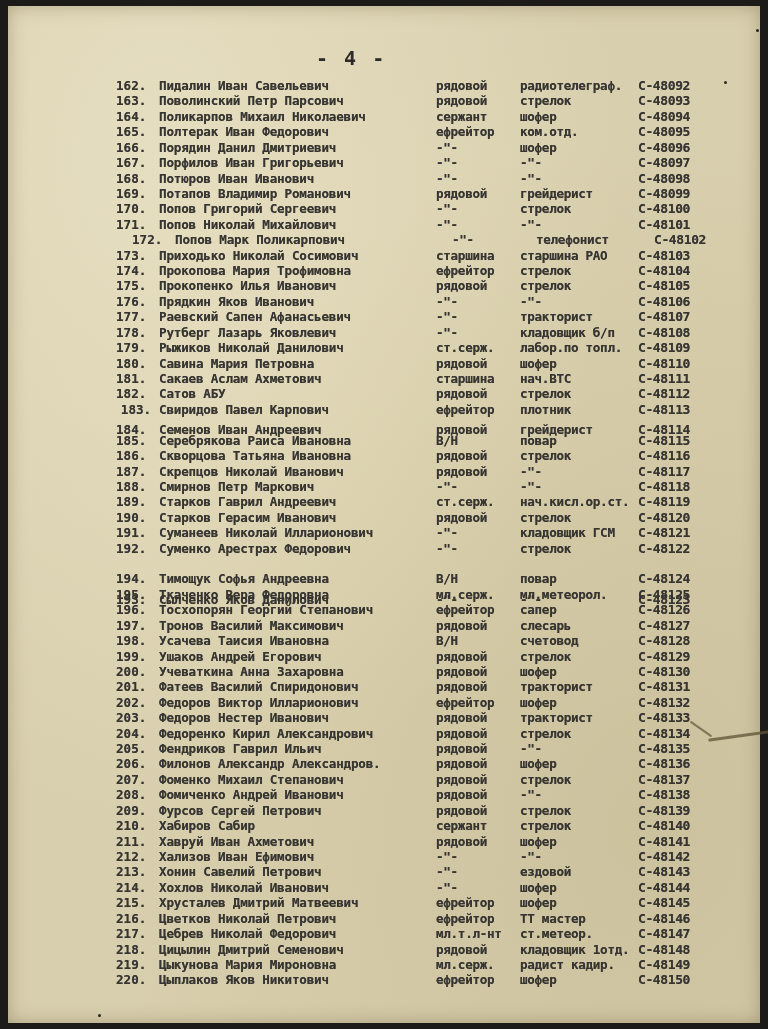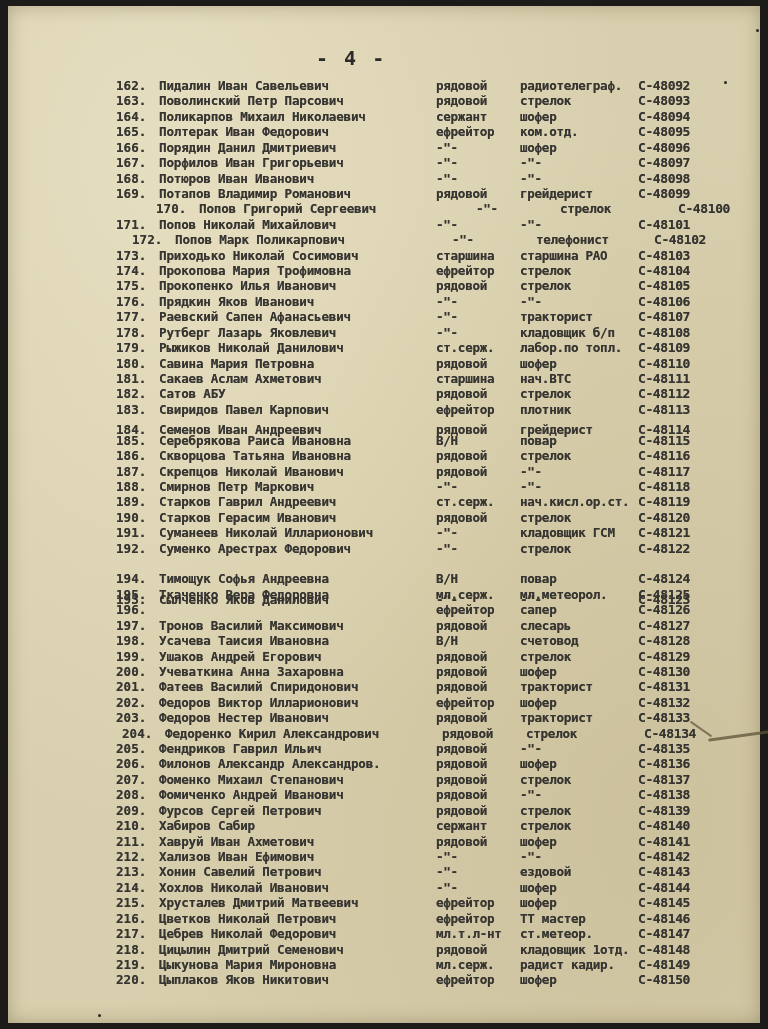--- a/index.html
+++ b/index.html
@@ -99,21 +99,21 @@
         <span class="role">-"-</span>
         <span class="code">С-48098</span>
       </div>
       <div class="row" style="top: 107.94px;">
         <span class="num">169.</span>
         <span class="name">Потапов Владимир Романович</span>
         <span class="rank">рядовой</span>
         <span class="role">грейдерист</span>
         <span class="code">С-48099</span>
       </div>
-      <div class="row" style="top: 123.36px; margin-left: 40px;">
+      <div class="row" style="top: 123.36px;">
         <span class="num">170.</span>
         <span class="name">Попов Григорий Сергеевич</span>
         <span class="rank">-"-</span>
         <span class="role">стрелок</span>
         <span class="code">С-48100</span>
       </div>
       <div class="row" style="top: 138.78px;">
         <span class="num">171.</span>
         <span class="name">Попов Николай Михайлович</span>
         <span class="rank">-"-</span>
@@ -190,21 +190,21 @@
         <span class="role">нач.ВТС</span>
         <span class="code">С-48111</span>
       </div>
       <div class="row" style="top: 308.4px;">
         <span class="num">182.</span>
         <span class="name">Сатов АБУ</span>
         <span class="rank">рядовой</span>
         <span class="role">стрелок</span>
         <span class="code">С-48112</span>
       </div>
-      <div class="row" style="top: 323.82px;">
+      <div class="row" style="top: 323.82px; text-align: center;">
         <span class="num">183.</span>
         <span class="name">Свиридов Павел Карпович</span>
         <span class="rank">ефрейтор</span>
         <span class="role">плотник</span>
         <span class="code">С-48113</span>
       </div>
       <div class="row" style="top: 320px; margin-top: 24px;">
         <span class="num">184.</span>
         <span class="name">Семенов Иван Андреевич</span>
         <span class="rank">рядовой</span>
@@ -283,20 +283,21 @@
       </div>
       <div class="row" style="top: 508.86px;">
         <span class="num">195.</span>
         <span class="name">Ткаченко Вера Федоровна</span>
         <span class="rank">мл.серж.</span>
         <span class="role">мл.метеорол.</span>
         <span class="code">С-48125</span>
       </div>
       <div class="row" style="top: 524.28px;">
         <span class="num">196.</span>
+        <span class="name">Тосхопорян Георгий Степанович</span>
         <span class="rank">ефрейтор</span>
         <span class="role">сапер</span>
         <span class="code">С-48126</span>
       </div>
       <div class="row" style="top: 539.7px;">
         <span class="num">197.</span>
         <span class="name">Тронов Василий Максимович</span>
         <span class="rank">рядовой</span>
         <span class="role">слесарь</span>
         <span class="code">С-48127</span>
@@ -336,21 +337,21 @@
         <span class="role">шофер</span>
         <span class="code">С-48132</span>
       </div>
       <div class="row" style="top: 632.22px;">
         <span class="num">203.</span>
         <span class="name">Федоров Нестер Иванович</span>
         <span class="rank">рядовой</span>
         <span class="role">тракторист</span>
         <span class="code">С-48133</span>
       </div>
-      <div class="row" style="top: 647.64px; margin-left: 6px;">
+      <div class="row" style="top: 647.64px;">
         <span class="num">204.</span>
         <span class="name">Федоренко Кирил Александрович</span>
         <span class="rank">рядовой</span>
         <span class="role">стрелок</span>
         <span class="code">С-48134</span>
       </div>
       <div class="row" style="top: 663.06px;">
         <span class="num">205.</span>
         <span class="name">Фендриков Гаврил Ильич</span>
         <span class="rank">рядовой</span>

